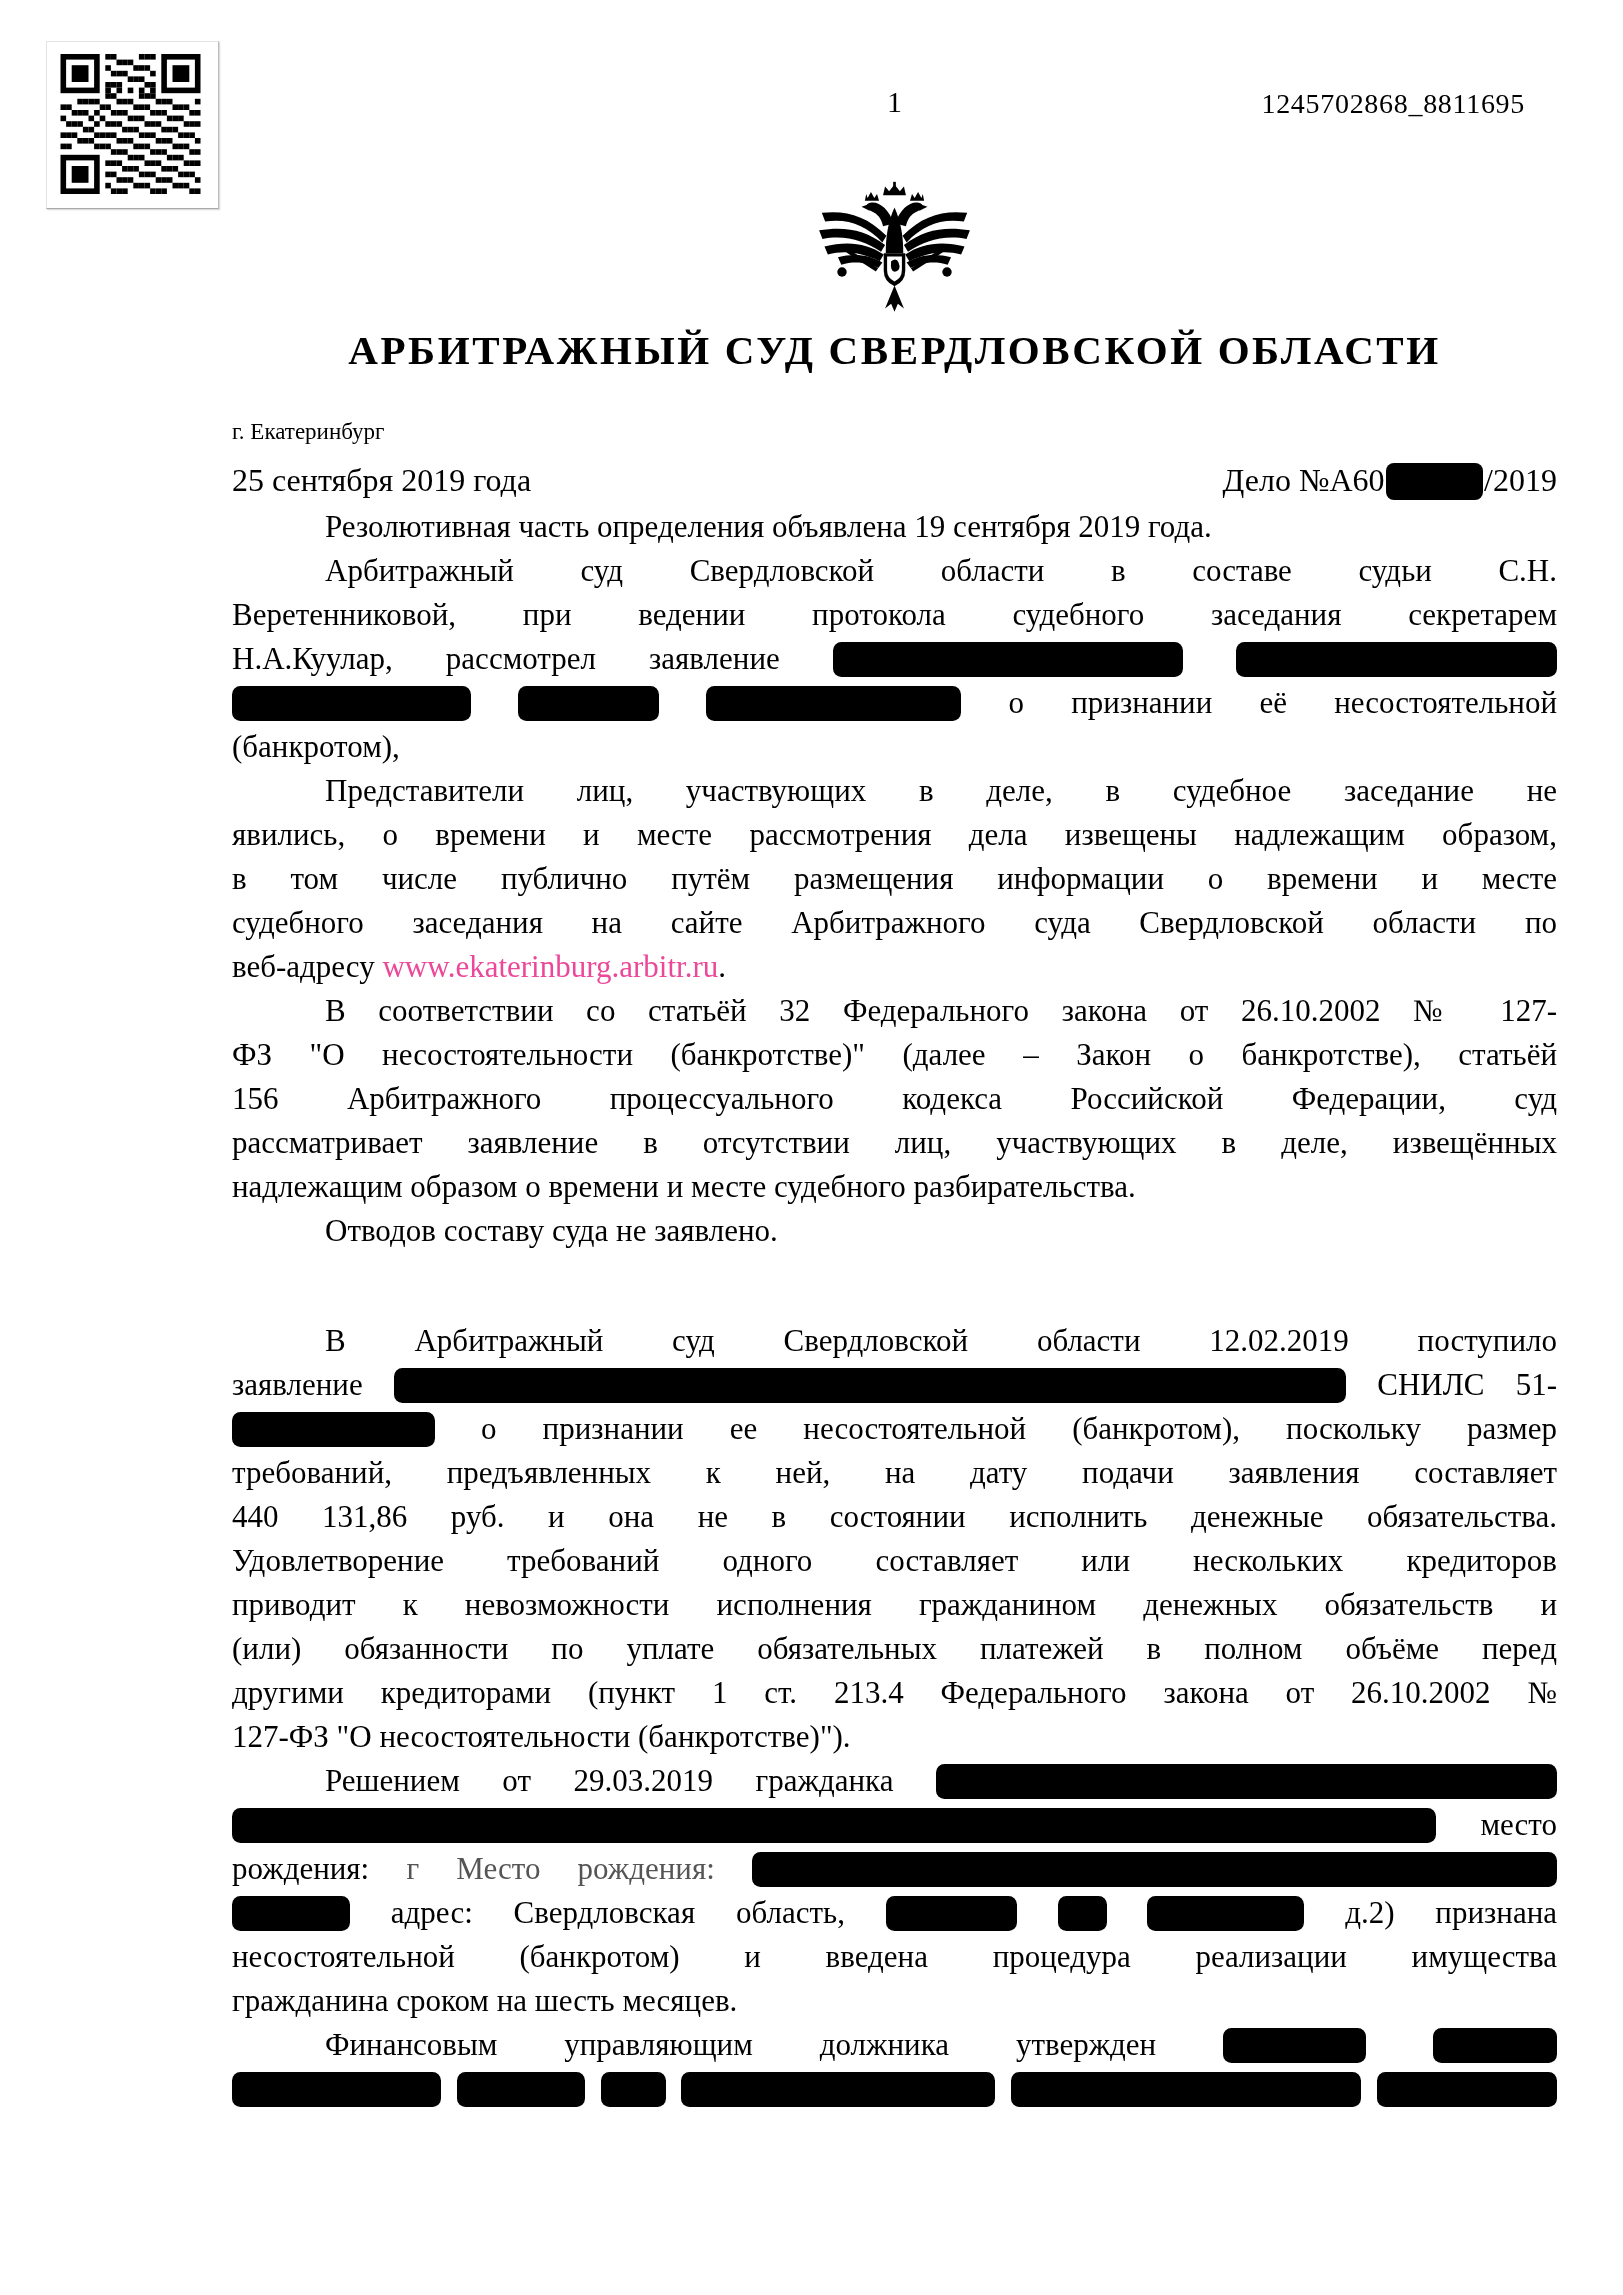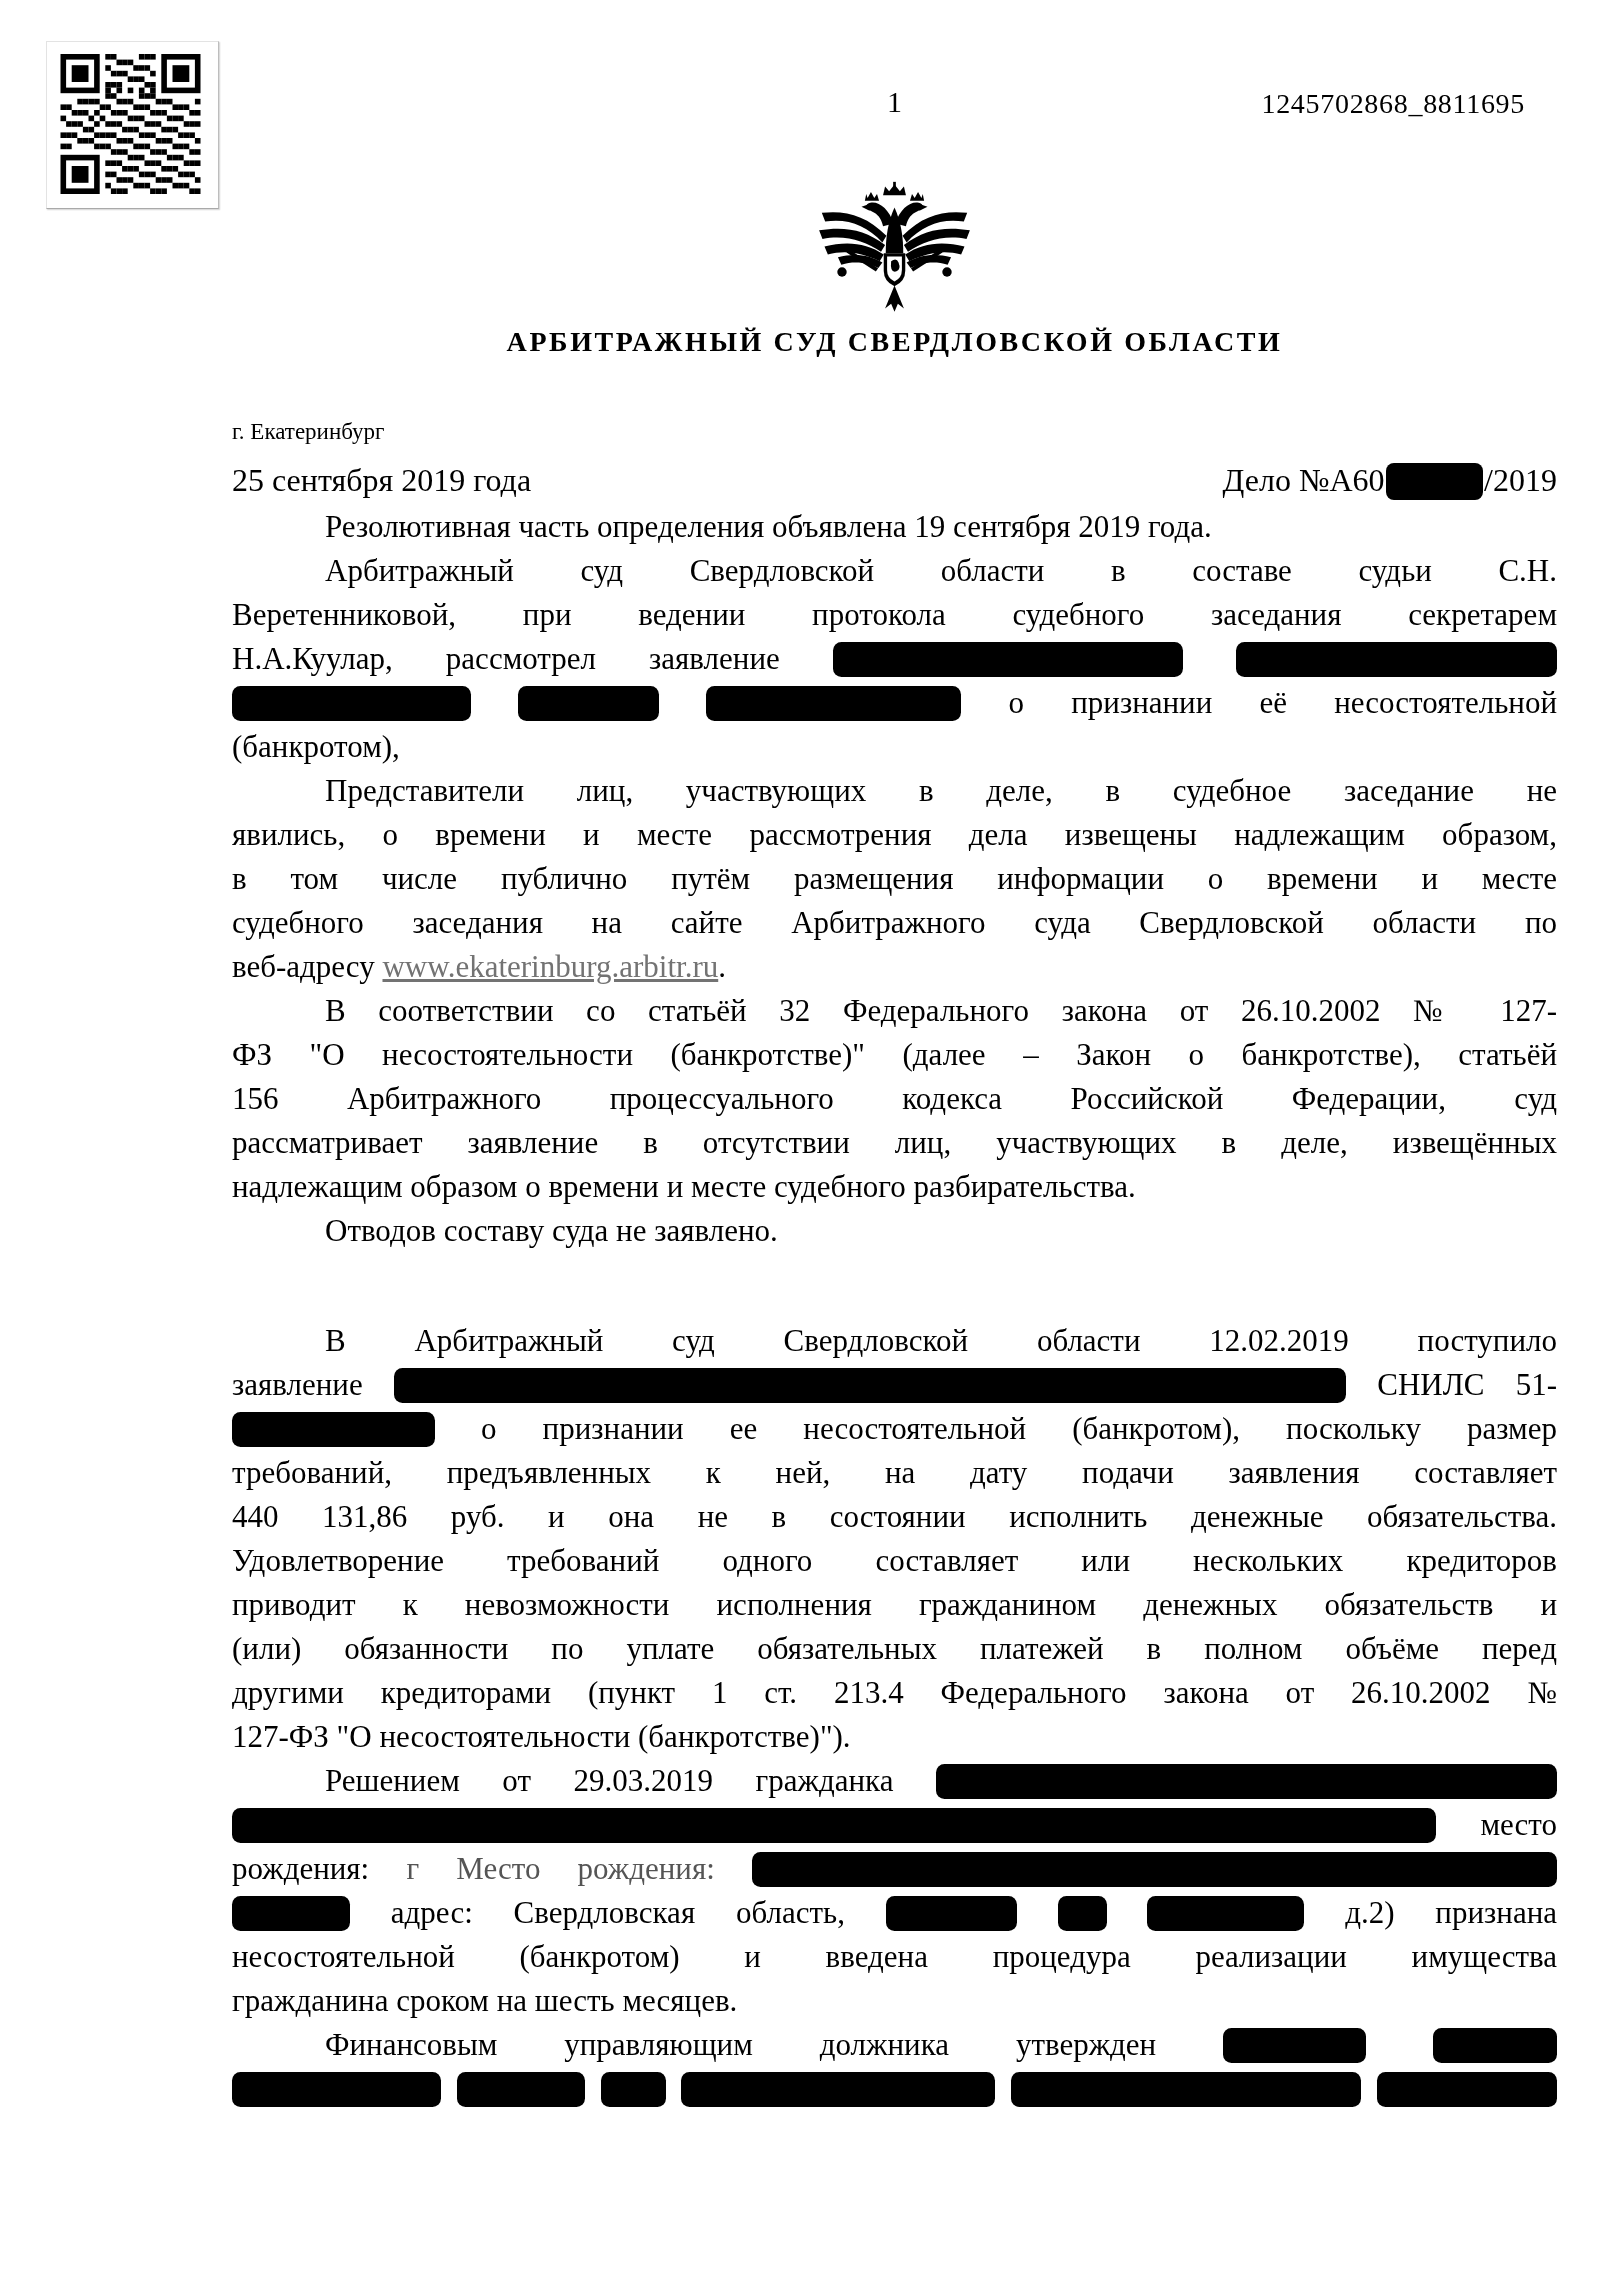--- a/index.html
+++ b/index.html
@@ -13,39 +13,39 @@
   .qr-card svg{position:absolute;left:10.5px;top:11.8px;width:145px;height:140px;}
 
   
   .pageno{position:absolute;left:232px;width:1325px;top:85px;text-align:center;font-size:30px;}
   .docid{position:absolute;right:98px;top:88px;font-size:28px;letter-spacing:0.7px;}
 
   
   .emblem{position:absolute;left:232px;width:1325px;top:181px;text-align:center;}
   .emblem svg{width:175px;height:139px;}
   .t1{position:absolute;left:232px;width:1325px;top:326px;text-align:center;
-      font-weight:bold;font-size:28px;letter-spacing:2.6px;white-space:nowrap;}
+      font-weight:bold;font-size:41px;letter-spacing:2.6px;white-space:nowrap;}
   .t2{position:absolute;left:232px;width:1325px;top:370px;text-align:center;
       font-weight:bold;font-size:41px;letter-spacing:2.6px;}
 
   .city{position:absolute;left:232px;top:419px;font-size:23px;}
   .dateline{position:absolute;left:232px;top:462px;width:1325px;font-size:32px;}
   .dateline .rg{float:right;}
 
   
   .docbody{position:absolute;left:232px;top:505px;width:1325px;font-size:31px;}
   .line{height:44px;line-height:44px;white-space:normal;}
   .line.j{text-align:justify;text-align-last:justify;}
   .line.l{text-align:left;text-align-last:left;}
 
   .bar{display:inline-block;height:35px;background:#000;border-radius:8.5px;vertical-align:-7.9px;}
   .case-bar{display:inline-block;width:97px;height:37px;background:#000;border-radius:7.9px;
             vertical-align:-8.5px;margin:0 1.3px;}
   .muted{color:#555;}
-  .lnk{color:#737373;text-decoration:underline;cursor:pointer;}
+  .lnk{color:#ec4899;cursor:pointer;}
 </style>
 </head>
 <body>
 
 <div class="sheet">
 
   <div class="qr-card">
     <svg viewBox="0 0 200 200" fill="#000" id="qr-svg">
         <rect x="0" y="0" width="56" height="56"></rect>
         <rect fill="#fff" x="8" y="8" width="40" height="40"></rect>

